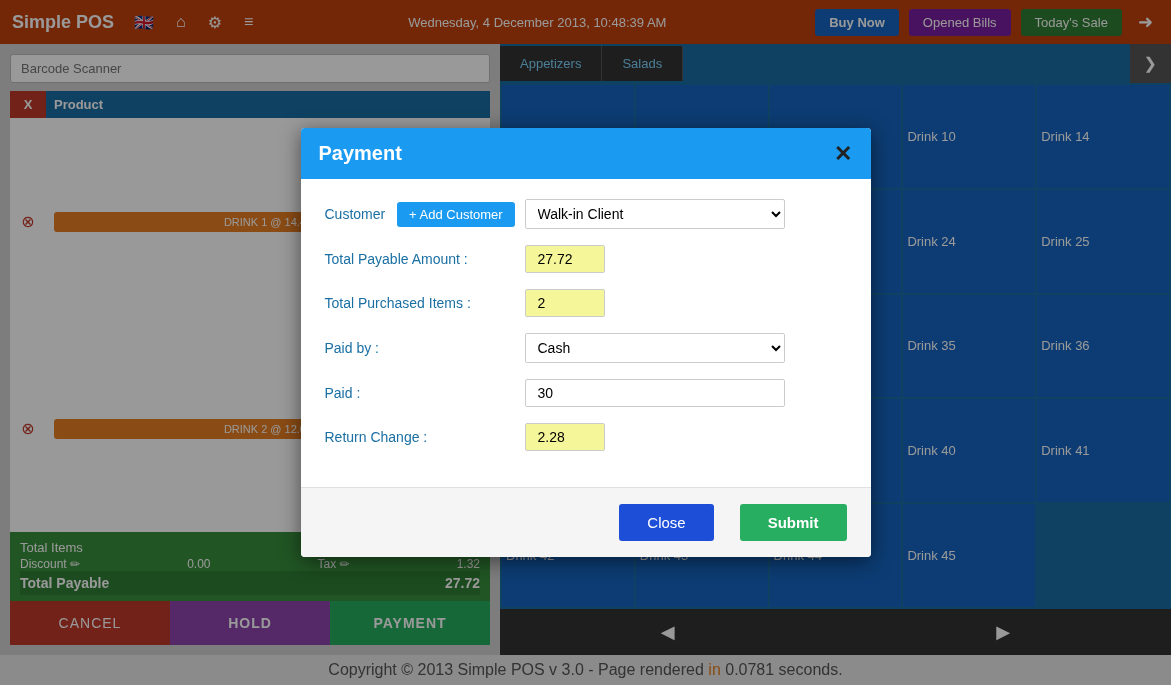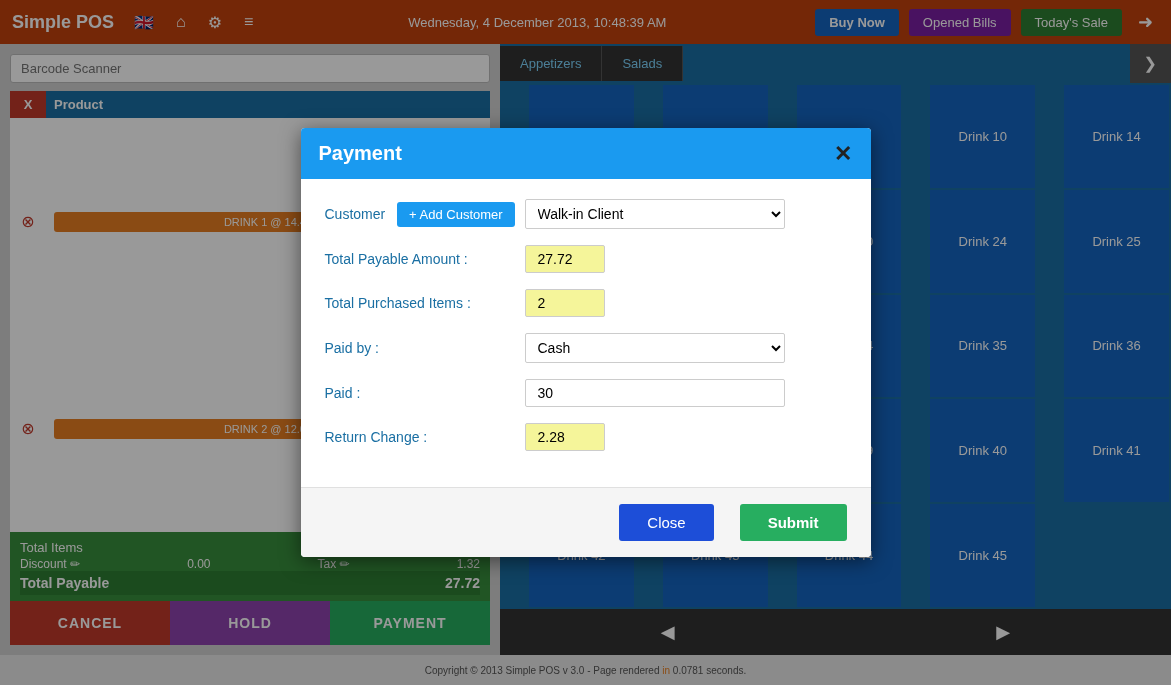--- a/index.html
+++ b/index.html
@@ -163,21 +163,21 @@
       display: flex;
       gap: 0;
     }
     .btn-cancel {
       background: #c0392b;
       color: white;
       border: none;
       flex: 1;
       padding: 14px 0;
       font-size: 14px;
-      font-weight: bold;
+      font-weight: normal;
       cursor: pointer;
       letter-spacing: 1px;
     }
     .btn-hold {
       background: #8e44ad;
       color: white;
       border: none;
       flex: 1;
       padding: 14px 0;
       font-size: 14px;
@@ -234,22 +234,21 @@
       padding: 2px;
       background: #1a6fa3;
     }
     .drink-btn {
       background: #1565c0;
       color: white;
       border: none;
       padding: 12px 4px;
       font-size: 13px;
       cursor: pointer;
-      text-align: center;
-      margin-left: 27px;
+      text-align: left;
     }
     .nav-row {
       display: flex;
       background: #222;
       justify-content: space-between;
       align-items: center;
     }
     .nav-arrow {
       background: #333;
       color: white;
@@ -261,21 +260,21 @@
       text-align: center;
     }
 
     
     .footer {
       background: #e8e8e8;
       height: 30px;
       display: flex;
       align-items: center;
       justify-content: center;
-      font-size: 10px;
+      font-size: 16px;
       color: #555;
     }
     .footer span.in { color: #e67e22; }
 
     
     .overlay {
       position: absolute;
       top: 0; left: 0; right: 0; bottom: 0;
       background: rgba(0,0,0,0.4);
       z-index: 100;

